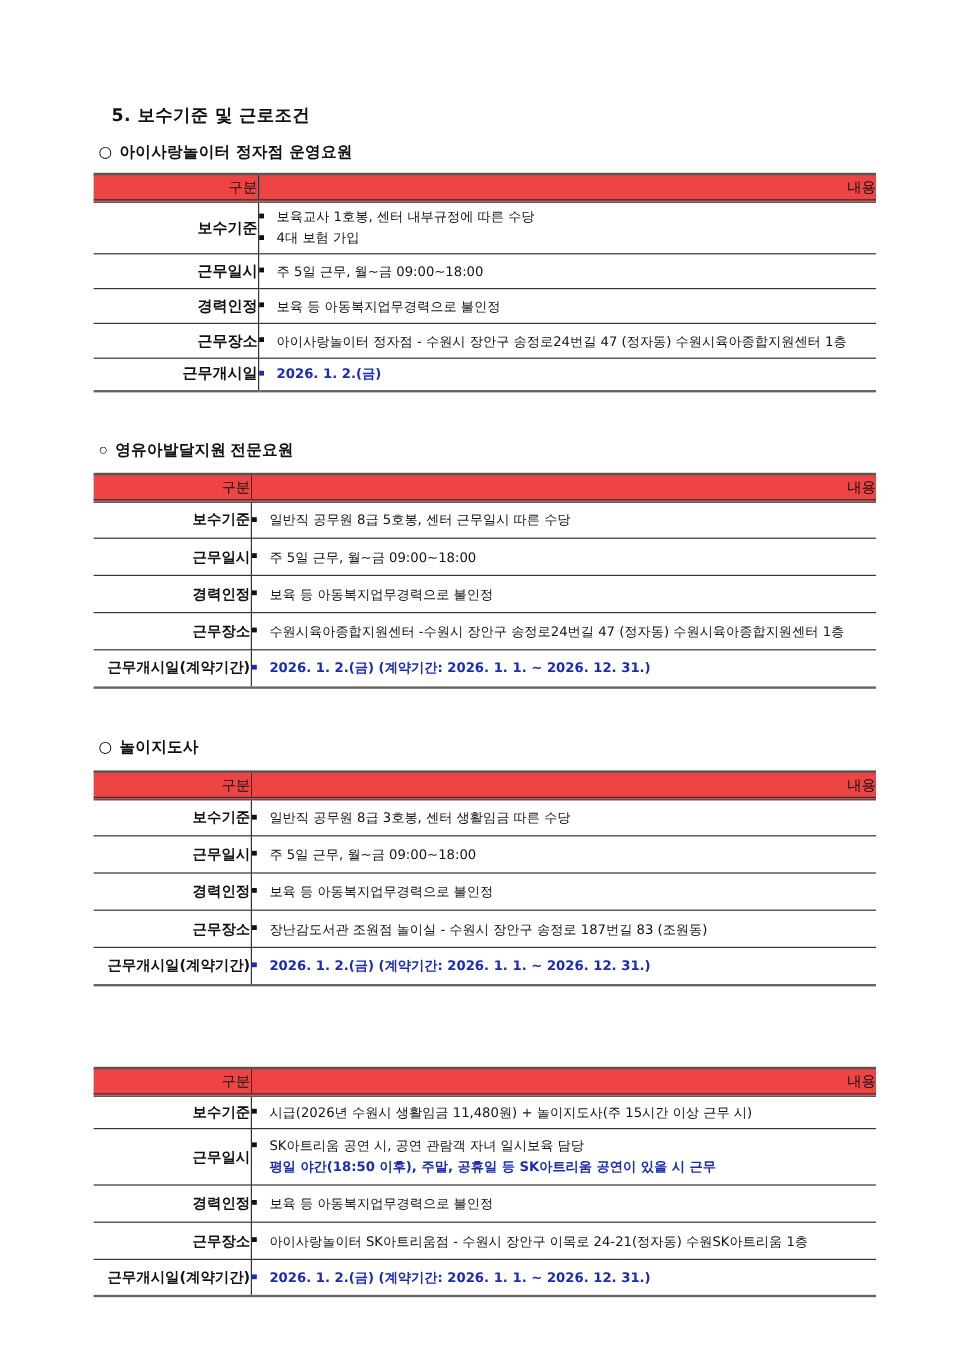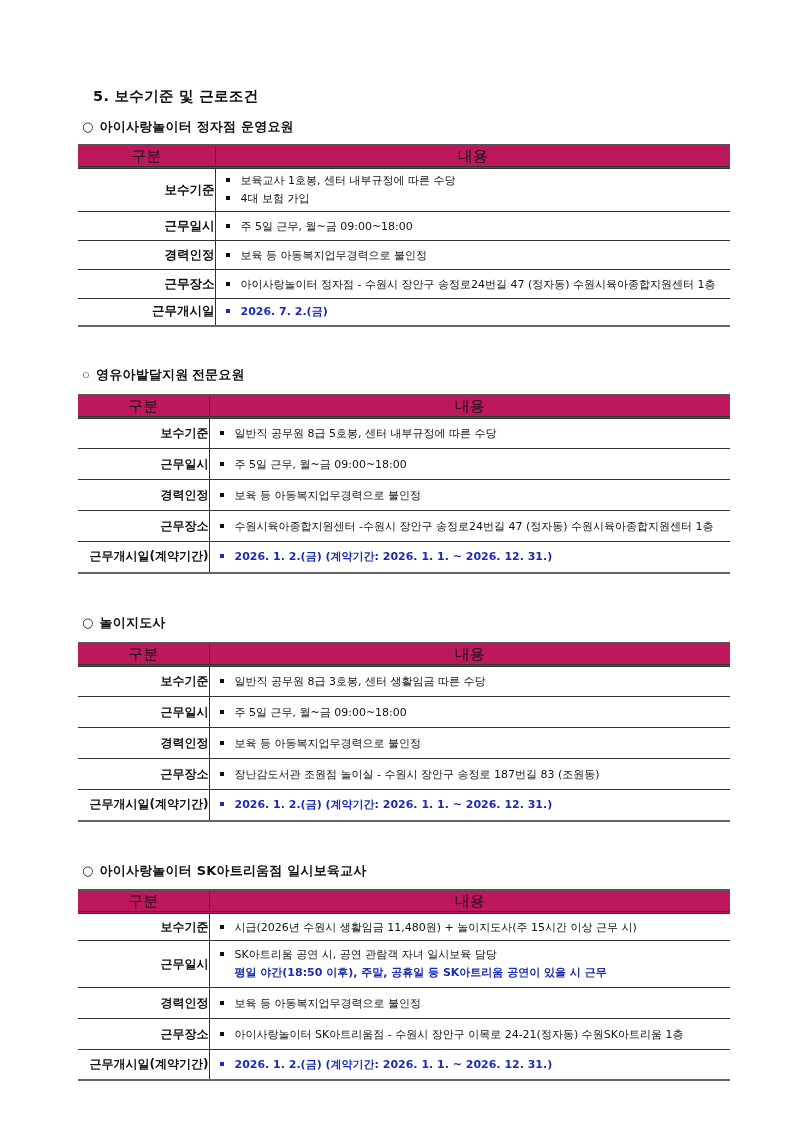--- a/index.html
+++ b/index.html
@@ -43,46 +43,46 @@
     }
     table.info {
       position: absolute;
       left: 78px;
       width: 652px;
       border-collapse: collapse;
       font-size: 11px;
       table-layout: fixed;
     }
     table.info th {
-      background: #be185d;
+      background: #ef4444;
       font-weight: normal;
-      font-size: 15px;
+      font-size: 12px;
       height: 20px;
       padding: 0;
       border-top: 2px solid #555;
       border-bottom: 3px double #333;
-      text-align: center;
+      text-align: right;
     }
     table.info th.c1 { border-right: 1px solid #333; }
     table.info td {
       border-bottom: 1px solid #333;
       padding: 0;
       vertical-align: middle;
     }
     table.info td.label {
       text-align: right;
       font-weight: bold;
       font-size: 12px;
       border-right: 1px solid #333;
       white-space: nowrap;
     }
     table.info.t1 td.label { font-size: 12.5px; }
     table.info tr.last td { border-bottom: 2px solid #666; }
     table.info td.content {
-      padding-left: 10px;
+      padding-left: 0;
       font-size: 11px;
       white-space: nowrap;
     }
     .line { display: block; line-height: 18px; }
     .bullet {
       display: inline-block;
       width: 4px;
       height: 4px;
       background: #111;
       margin-right: 11px;
@@ -131,41 +131,41 @@
     <tr style="height:29px;">
       <td class="label">경력인정</td>
       <td class="content"><span class="bullet"></span><span>보육 등 아동복지업무경력으로 불인정</span></td>
     </tr>
     <tr style="height:29px;">
       <td class="label">근무장소</td>
       <td class="content"><span class="bullet"></span><span>아이사랑놀이터 정자점 - 수원시 장안구 송정로24번길 47 (정자동) 수원시육아종합지원센터 1층</span></td>
     </tr>
     <tr class="last" style="height:27px;">
       <td class="label">근무개시일</td>
-      <td class="content"><span class="bullet blue"></span><span class="blue-text">2026. 7. 2.(금)</span></td>
+      <td class="content"><span class="bullet blue"></span><span class="blue-text">2026. 1. 2.(금)</span></td>
     </tr>
   </tbody>
     </table>
 
   <div class="section-title" style="top:366px;font-family:Liberation Serif, serif;">
     <span class="circle">○</span><span>영유아발달지원 전문요원</span>
   </div>
   <table class="info" style="top:394px;">
     <colgroup>
         <col style="width:131px">
         <col>
       </colgroup>
     <tbody>
         <tr>
       <th class="c1">구분</th>
       <th>내용</th>
     </tr>
     <tr style="height:31px;">
       <td class="label">보수기준</td>
-      <td class="content"><span class="bullet"></span><span>일반직 공무원 8급 5호봉, 센터 내부규정에 따른 수당</span></td>
+      <td class="content"><span class="bullet"></span><span>일반직 공무원 8급 5호봉, 센터 근무일시 따른 수당</span></td>
     </tr>
     <tr style="height:31px;">
       <td class="label">근무일시</td>
       <td class="content"><span class="bullet"></span><span>주 5일 근무, 월~금 09:00~18:00</span></td>
     </tr>
     <tr style="height:31px;">
       <td class="label">경력인정</td>
       <td class="content"><span class="bullet"></span><span>보육 등 아동복지업무경력으로 불인정</span></td>
     </tr>
     <tr style="height:31px;">
@@ -208,23 +208,20 @@
       <td class="label">근무장소</td>
       <td class="content"><span class="bullet"></span><span>장난감도서관 조원점 놀이실 - 수원시 장안구 송정로 187번길 83 (조원동)</span></td>
     </tr>
     <tr class="last" style="height:31px;">
       <td class="label">근무개시일(계약기간)</td>
       <td class="content"><span class="bullet blue"></span><span class="blue-text">2026. 1. 2.(금) (계약기간: 2026. 1. 1. ~ 2026. 12. 31.)</span></td>
     </tr>
   </tbody>
     </table>
 
-  <div class="section-title" style="top:862px;">
-    <span class="circle">○</span><span>아이사랑놀이터 SK아트리움점 일시보육교사</span>
-  </div>
   <table class="info" style="top:889px;">
     <colgroup>
         <col style="width:131px">
         <col>
       </colgroup>
     <tbody>
         <tr>
       <th class="c1">구분</th>
       <th>내용</th>
     </tr>

